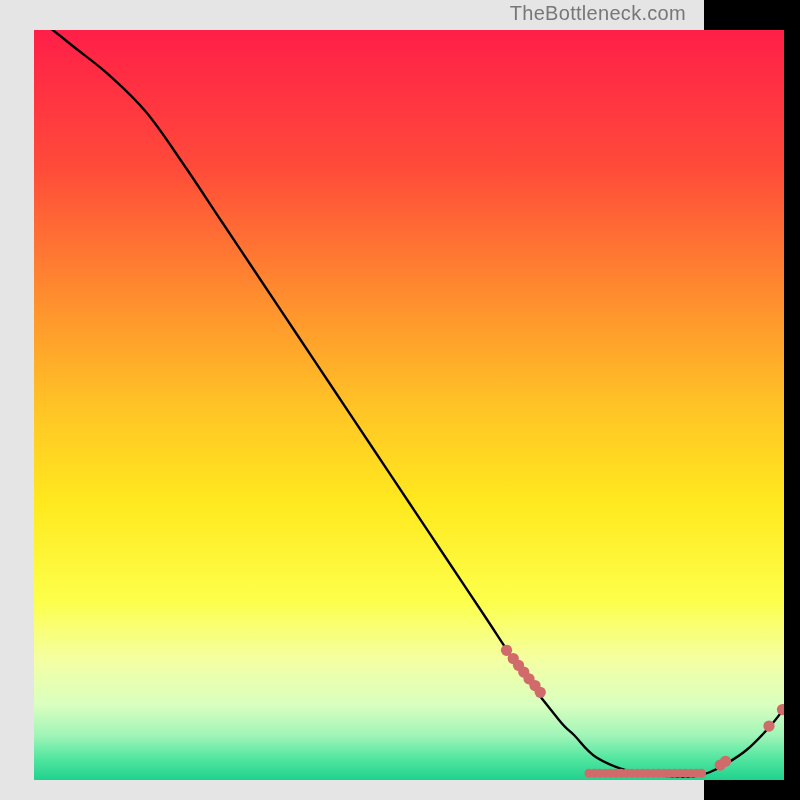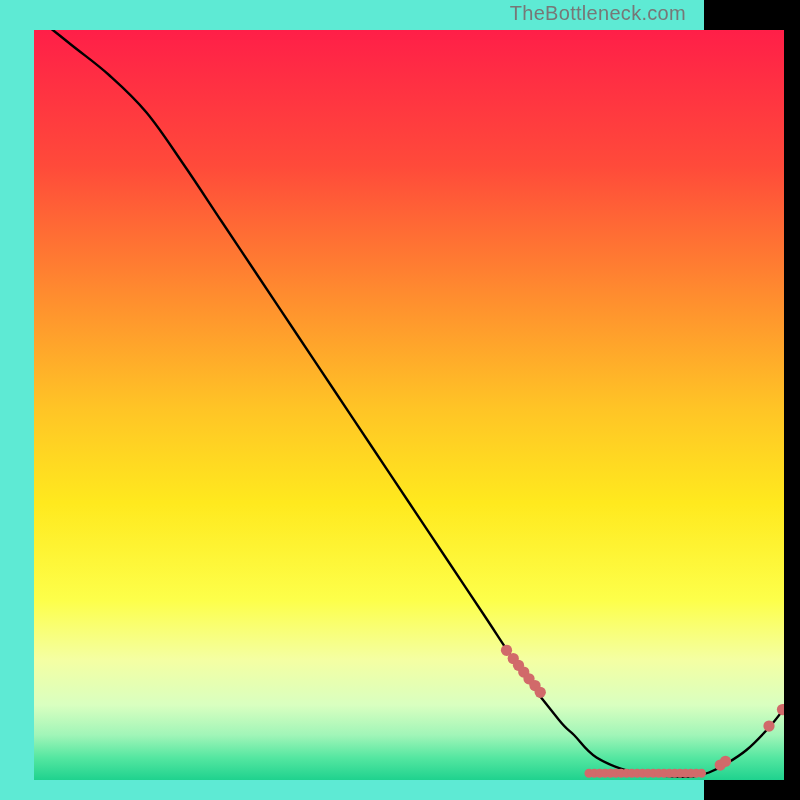--- a/index.html
+++ b/index.html
@@ -8,21 +8,21 @@
     width: 800px;
     height: 800px;
     background: #000;
     overflow: hidden;
     font-family: Arial, Helvetica, sans-serif;
   }
   .stage {
     position: relative;
     width: 704px;
     height: 800px;
-    background: #5eead4;
+    background: #e5e5e5;
   }
   .plot {
     position: absolute;
     left: 34px;
     top: 30px;
     width: 750px;
     height: 750px;
   }
   .gradient {
     position: absolute;

